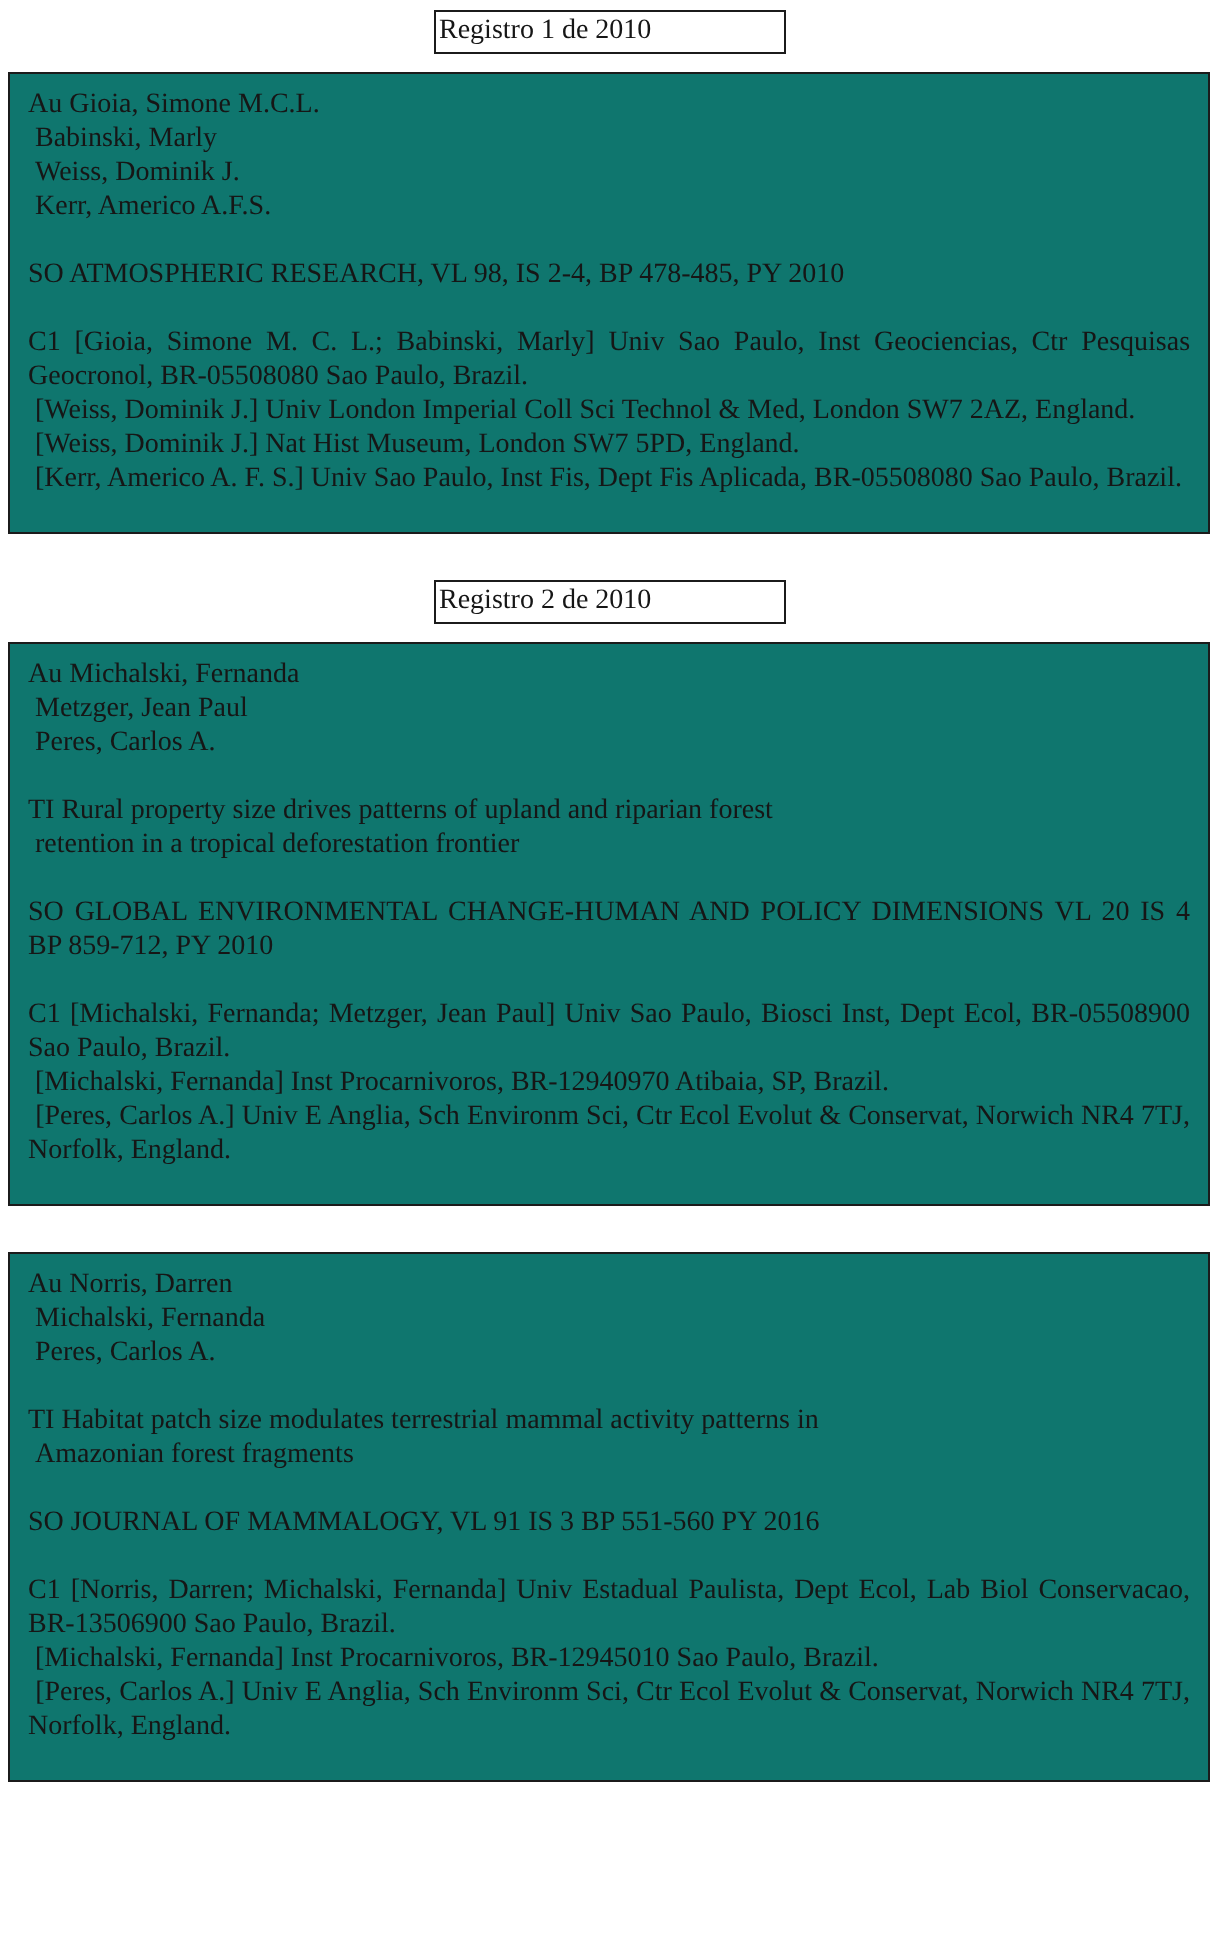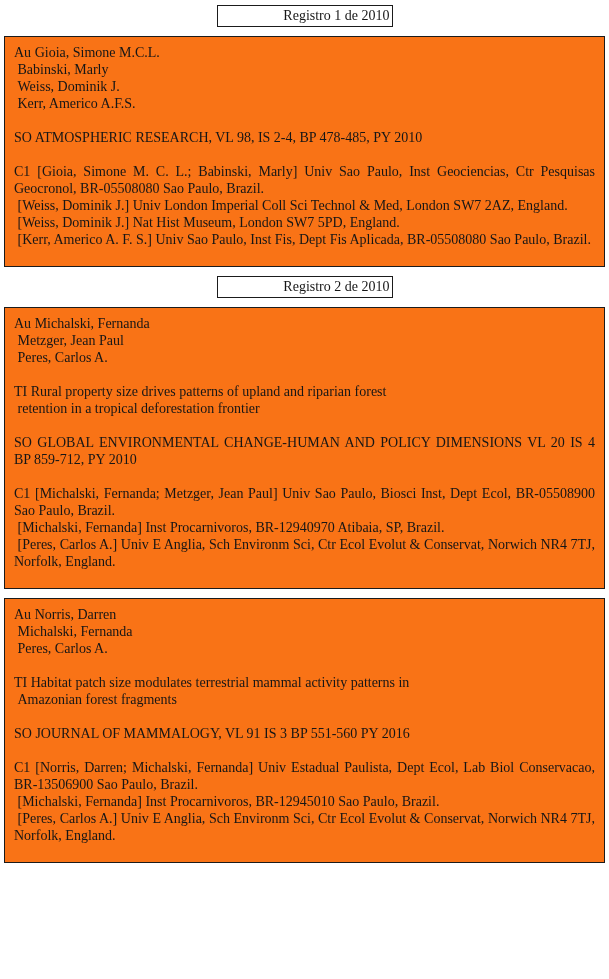--- a/index.html
+++ b/index.html
@@ -9,32 +9,32 @@
     min-height: 979px;
     background: #ffffff;
     color: #161616;
     font-family: "Liberation Serif", "DejaVu Serif", serif;
     font-size: 14px;
     line-height: 17px;
   }
   .page {
     padding: 5px 4px 6px 4px;
   }
-  .record + .record { margin-top: 9px; }
+  .record + .record { margin-top: 23px; }
   .tab {
     width: 176px;
     margin: 0 auto 9px auto;
     border: 1px solid #1b1b1b;
     background: #ffffff;
-    text-align: right;
+    text-align: left;
     padding: 1px 2px 2px 2px;
   }
   .box {
     border: 1px solid #1b1b1b;
-    background: #f97316;
+    background: #0f766e;
     padding: 7px 9px 18px 9px;
   }
   p.field {
     margin: 0;
     text-align: justify;
   }
   p.field + p.field { margin-top: 17px; }
   .label { }
 </style>
 </head>

